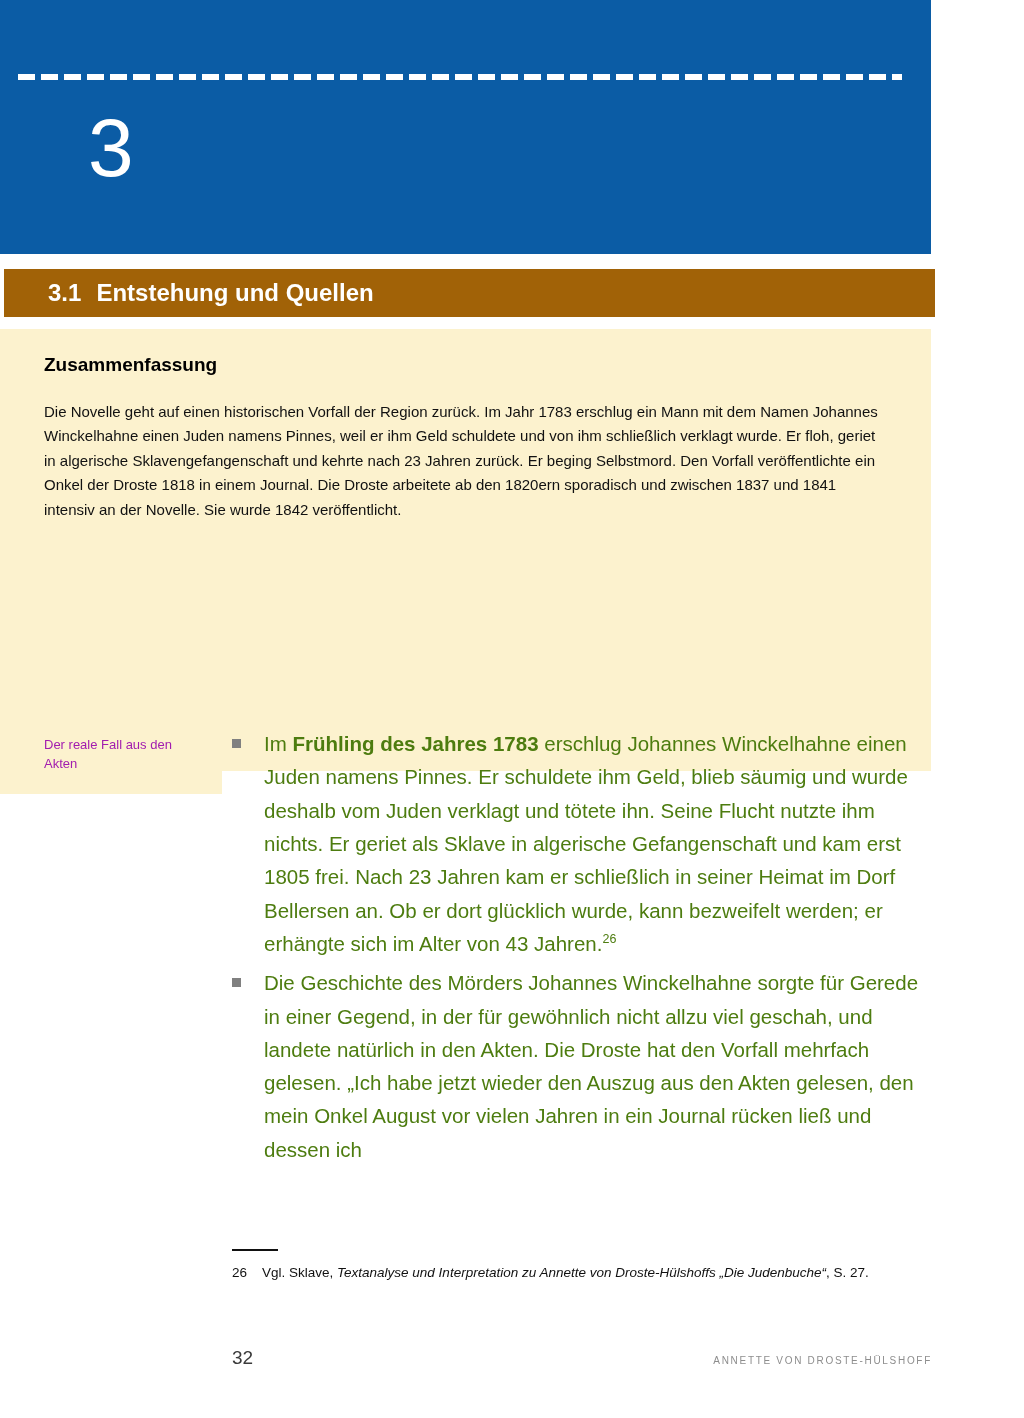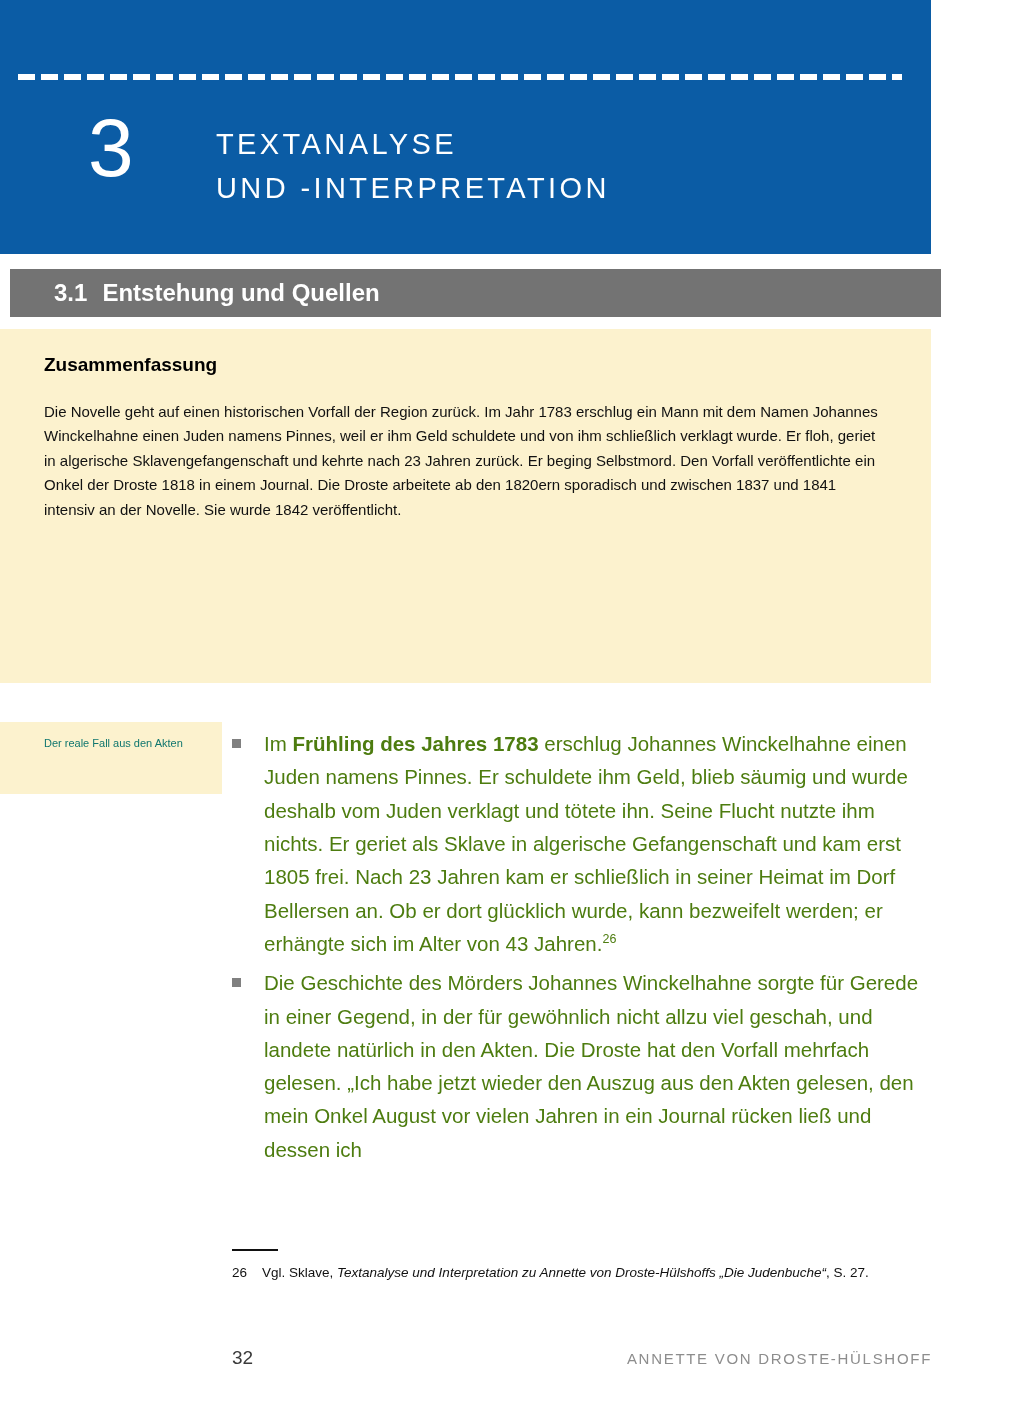--- a/index.html
+++ b/index.html
@@ -63,25 +63,25 @@
     font-weight: 400;
     letter-spacing: 3.4px;
     text-transform: uppercase;
     padding-top: 12px;
   }
   .chapter-title .line2 { display: block; }
 
   
   .section-bar {
     position: absolute;
-    left: 10px;
+    left: 4px;
     top: 269px;
     width: 931px;
     height: 48px;
-    background: #737373;
+    background: #a16207;
     display: flex;
     align-items: center;
   }
   .section-bar .sec-num {
     color: #ffffff;
     font-size: 24px;
     font-weight: bold;
     margin-left: 44px;
   }
   .section-bar .sec-title {
@@ -90,21 +90,21 @@
     font-weight: bold;
     margin-left: 15px;
   }
 
   
   .summary-box {
     position: absolute;
     left: 0;
     top: 329px;
     width: 931px;
-    height: 354px;
+    height: 442px;
     background: #fcf2ce;
     box-sizing: border-box;
     padding: 25px 44px 0 44px;
   }
   .summary-title {
     font-size: 19px;
     font-weight: bold;
     color: #000000;
     margin: 0 0 24px 0;
   }
@@ -120,23 +120,23 @@
     position: absolute;
     left: 0;
     top: 722px;
     width: 222px;
     height: 72px;
     background: #fcf2ce;
     box-sizing: border-box;
     padding: 14px 18px 0 44px;
   }
   .margin-note-text {
-    font-size: 11px;
+    font-size: 13px;
     line-height: 1.45;
-    color: #0f766e;
+    color: #a21caf;
   }
 
   
   .body-list {
     position: absolute;
     left: 232px;
     top: 727px;
     width: 700px;
     margin: 0;
     padding: 0;
@@ -200,37 +200,33 @@
     display: flex;
     align-items: baseline;
     justify-content: space-between;
   }
   .page-number {
     font-size: 19px;
     color: #3a3a3a;
     text-align: center;
   }
   .running-head {
-    font-size: 15px;
+    font-size: 10px;
     letter-spacing: 1.7px;
     color: #8d8d8d;
     text-transform: uppercase;
   }
 </style>
 </head>
 <body>
 
 <div class="chapter-band">
   <div class="dashed-rule"></div>
   <div class="chapter-inner">
     <div class="chapter-number">3</div>
-    <div class="chapter-title">
-      <span>Textanalyse</span>
-      <span class="line2">und -Interpretation</span>
-    </div>
   </div>
 </div>
 
 <div class="section-bar">
   <span class="sec-num">3.1</span>
   <span class="sec-title">Entstehung und Quellen</span>
 </div>
 
 <div class="summary-box">
   <p class="summary-title">Zusammenfassung</p>

